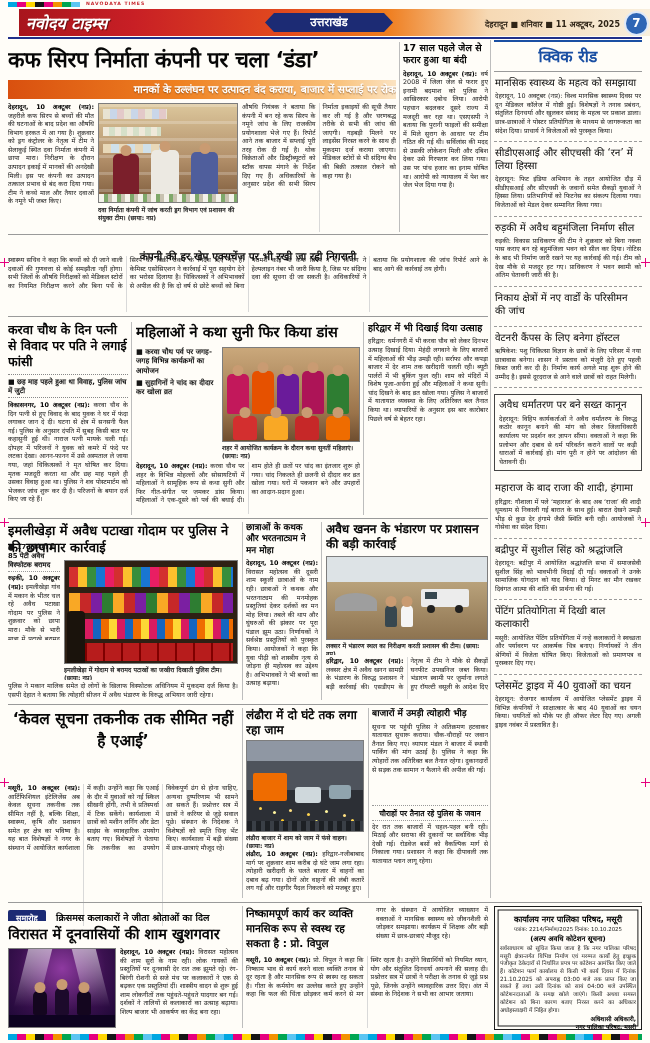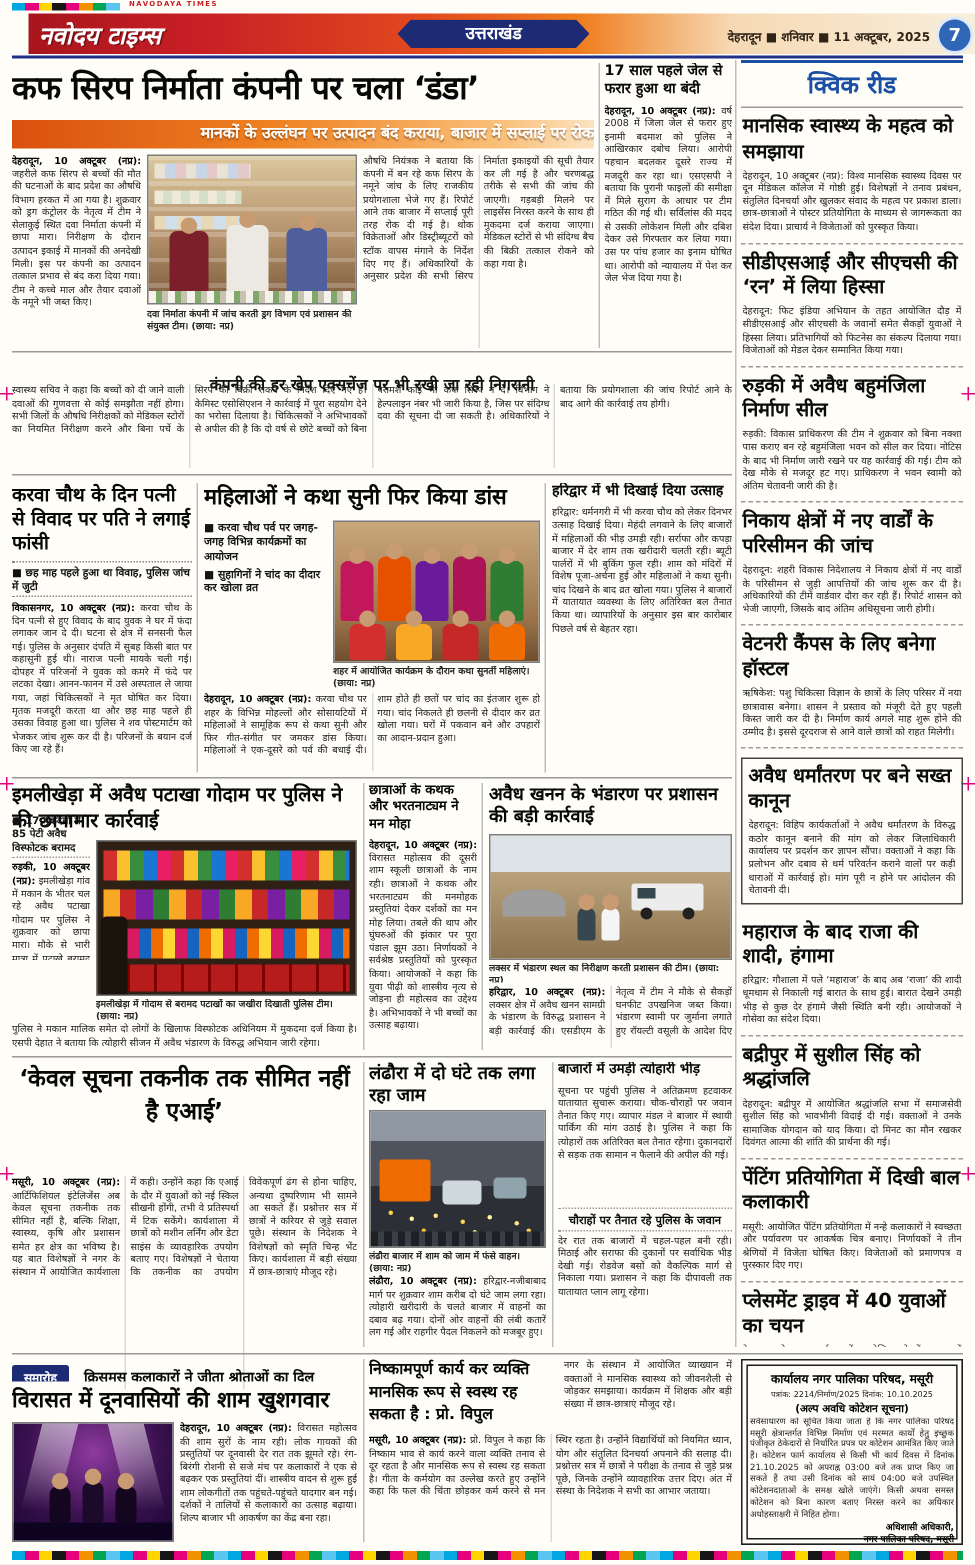--- a/index.html
+++ b/index.html
@@ -31,21 +31,21 @@
   .lead-hl{font-size:21.5px;line-height:36px;letter-spacing:-.3px;white-space:nowrap;}
   .lead-sub{background:linear-gradient(90deg,#d9500f,#ef8222 45%,#f9c27c 85%,#fbe3c2);color:#fff;
             font-size:10.5px;font-weight:800;text-align:right;line-height:19px;white-space:nowrap;
             text-shadow:0 1px 1px rgba(90,40,0,.5);}
   .crosshead{font-size:10.5px;font-weight:800;text-align:center;color:#111;white-space:nowrap;overflow:hidden;}
   
   .qr{overflow:hidden;}
   .qr-title{margin:0;padding:3px 0 4px;text-align:center;color:#1a4fa3;font-size:16px;font-weight:800;
             border-top:2px solid #1a4fa3;border-bottom:1px solid #999;}
   .qr-item{padding:5px 1px 6px;border-bottom:1px dashed #9a9a9a;}
-  .qr-item h3{margin:0 0 2.5px;font-size:13px;line-height:1.28;font-weight:700;color:#0b0b0b;}
+  .qr-item h3{margin:0 0 2.5px;font-size:10px;line-height:1.28;font-weight:400;color:#0b0b0b;}
   .qr-item.boxed{border:1.2px solid #444;padding:4px;margin:6px 0;}
   
   .ph{border:1px solid #7d7d7d;overflow:hidden;}
   .fig{position:absolute;border-radius:5px 5px 2px 2px;}
   .fig::before{content:"";position:absolute;top:-9px;left:50%;transform:translateX(-50%);
                width:11px;height:11px;border-radius:50%;background:#c99b72;}
   .sil{position:absolute;border-radius:4px 4px 0 0;}
   
   .notice{border:1.6px solid #1d1d1d;box-shadow:inset 0 0 0 2.6px #fffdf8, inset 0 0 0 3.6px #1d1d1d;
           padding:6px 5px 4px;overflow:hidden;background:#fffdf8;}
@@ -300,21 +300,20 @@
     <article class="qr-item">
       <h3>सीडीएसआई और सीएचसी की ‘रन’ में लिया हिस्सा</h3>
       <p class="bt">देहरादून: फिट इंडिया अभियान के तहत आयोजित दौड़ में सीडीएसआई और सीएचसी के जवानों समेत सैकड़ों युवाओं ने हिस्सा लिया। प्रतिभागियों को फिटनेस का संकल्प दिलाया गया। विजेताओं को मेडल देकर सम्मानित किया गया।</p>
     </article>
     <article class="qr-item">
       <h3>रुड़की में अवैध बहुमंजिला निर्माण सील</h3>
       <p class="bt">रुड़की: विकास प्राधिकरण की टीम ने शुक्रवार को बिना नक्शा पास कराए बन रहे बहुमंजिला भवन को सील कर दिया। नोटिस के बाद भी निर्माण जारी रखने पर यह कार्रवाई की गई। टीम को देख मौके से मजदूर हट गए। प्राधिकरण ने भवन स्वामी को अंतिम चेतावनी जारी की है।</p>
     </article>
     <article class="qr-item">
       <h3>निकाय क्षेत्रों में नए वार्डों के परिसीमन की जांच</h3>
-      <p class="bt">देहरादून: शहरी विकास निदेशालय ने निकाय क्षेत्रों में नए वार्डों के परिसीमन से जुड़ी आपत्तियों की जांच शुरू कर दी है। अधिकारियों की टीमें वार्डवार दौरा कर रही हैं। रिपोर्ट शासन को भेजी जाएगी, जिसके बाद अंतिम अधिसूचना जारी होगी।</p>
     </article>
     <article class="qr-item">
       <h3>वेटनरी कैंपस के लिए बनेगा हॉस्टल</h3>
       <p class="bt">ऋषिकेश: पशु चिकित्सा विज्ञान के छात्रों के लिए परिसर में नया छात्रावास बनेगा। शासन ने प्रस्ताव को मंजूरी देते हुए पहली किस्त जारी कर दी है। निर्माण कार्य अगले माह शुरू होने की उम्मीद है। इससे दूरदराज से आने वाले छात्रों को राहत मिलेगी।</p>
     </article>
     <article class="qr-item boxed">
       <h3>अवैध धर्मांतरण पर बने सख्त कानून</h3>
       <p class="bt">देहरादून: विहिप कार्यकर्ताओं ने अवैध धर्मांतरण के विरुद्ध कठोर कानून बनाने की मांग को लेकर जिलाधिकारी कार्यालय पर प्रदर्शन कर ज्ञापन सौंपा। वक्ताओं ने कहा कि प्रलोभन और दबाव से धर्म परिवर्तन कराने वालों पर कड़ी धाराओं में कार्रवाई हो। मांग पूरी न होने पर आंदोलन की चेतावनी दी।</p>
     </article>
     <article class="qr-item">

